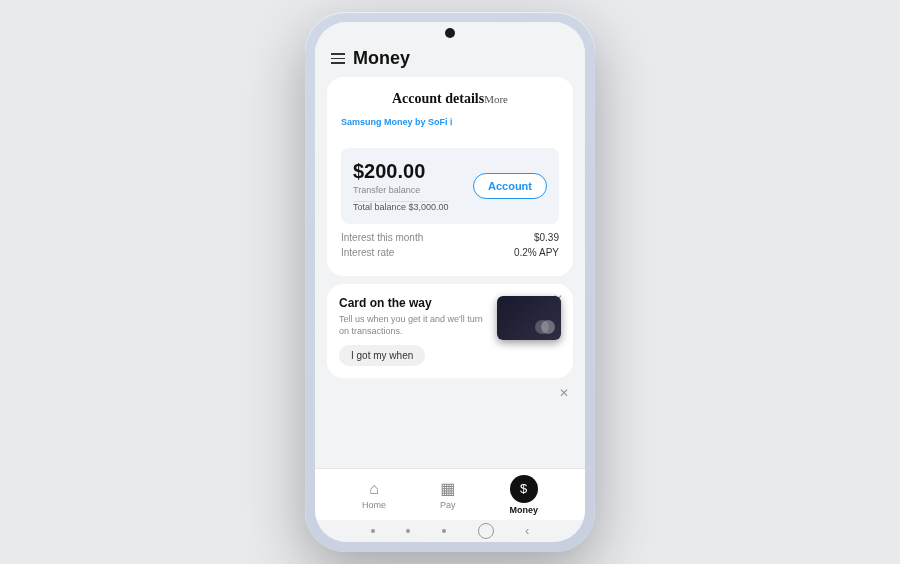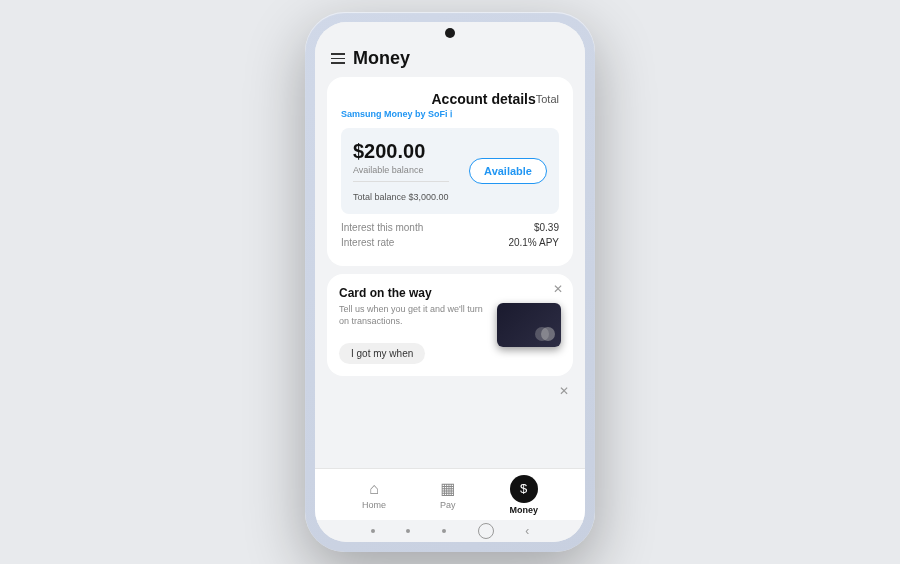--- a/index.html
+++ b/index.html
@@ -77,37 +77,38 @@
       gap: 8px;
       padding: 0 12px 8px;
     }
     .card {
       background: #fff;
       border-radius: 16px;
       padding: 14px;
     }
     .card-header {
       display: flex;
-      justify-content: flex-end;
-      align-items: center;
-      margin-bottom: 0;
+      justify-content: center;
+      align-items: center;
+      margin-bottom: 8px;
+      font-family: Liberation Serif, serif;
     }
     .card-title {
       font-size: 14px;
       font-weight: 600;
       color: #111;
     }
     .more-link {
       font-size: 11px;
       color: #555;
     }
     .sofi-label {
       font-size: 9px;
       color: #888;
-      margin-bottom: 8px;
+      margin-bottom: 20px;
     }
     .sofi-label span {
       color: #2196F3;
       font-weight: 600;
     }
     .balance-box {
       background: #f0f4f8;
       border-radius: 8px;
       padding: 12px;
       margin-bottom: 8px;
@@ -123,21 +124,21 @@
     }
     .balance-label {
       font-size: 9px;
       color: #888;
       margin-top: 2px;
     }
     .total-balance {
       font-size: 9px;
       color: #555;
       margin-top: 6px;
-      padding-top: 10px;
+      padding-top: 0;
       border-top: 1px solid #ddd;
     }
     .transfer-btn {
       background: #fff;
       border: 1.5px solid #2196F3;
       color: #2196F3;
       border-radius: 20px;
       padding: 6px 14px;
       font-size: 11px;
       font-weight: 600;
@@ -168,35 +169,35 @@
       position: absolute;
       top: 8px;
       right: 10px;
       font-size: 12px;
       color: #999;
       cursor: pointer;
     }
     .promo-content {
       display: flex;
       justify-content: space-between;
-      align-items: center;
+      align-items: flex-start;
       gap: 8px;
     }
     .promo-text {}
     .promo-title {
       font-size: 12px;
       font-weight: 600;
       color: #111;
       margin-bottom: 4px;
     }
     .promo-desc {
       font-size: 9px;
       color: #888;
       line-height: 1.3;
-      margin-bottom: 16px;
+      margin-bottom: 8px;
     }
     .got-card-btn {
       background: #f0f0f0;
       border: none;
       border-radius: 16px;
       padding: 5px 12px;
       font-size: 10px;
       color: #333;
       cursor: pointer;
     }
@@ -322,42 +323,42 @@
           <span></span>
       </div>
       <div class="app-title">Money</div>
     </div>
 
     <div class="scroll-area">
 
       <div class="card">
         <div class="card-header">
           <div class="card-title">Account details</div>
-          <div class="more-link">Total</div>
+          <div class="more-link">More</div>
         </div>
         <div class="sofi-label">
           <span>Samsung Money by</span>
           <span>SoFi</span>
           <span>ℹ</span>
         </div>
         <div class="balance-box">
           <div class="balance-info">
             <div class="balance-amount">$200.00</div>
-            <div class="balance-label">Available balance</div>
+            <div class="balance-label">Transfer balance</div>
             <div class="total-balance">Total balance $3,000.00</div>
           </div>
-          <button class="transfer-btn">Available</button>
+          <button class="transfer-btn">Account</button>
         </div>
         <div class="interest-row">
           <div class="interest-label">Interest this month</div>
           <div class="interest-value">$0.39</div>
         </div>
         <div class="interest-row">
           <div class="interest-label">Interest rate</div>
-          <div class="interest-value">20.1% APY</div>
+          <div class="interest-value">0.2% APY</div>
         </div>
       </div>
 
       <div class="promo-card">
         <div class="close-btn">✕</div>
         <div class="promo-content">
           <div class="promo-text">
             <div class="promo-title">Card on the way</div>
             <div class="promo-desc">Tell us when you get it and we'll turn on transactions.</div>
             <button class="got-card-btn">I got my when</button>

